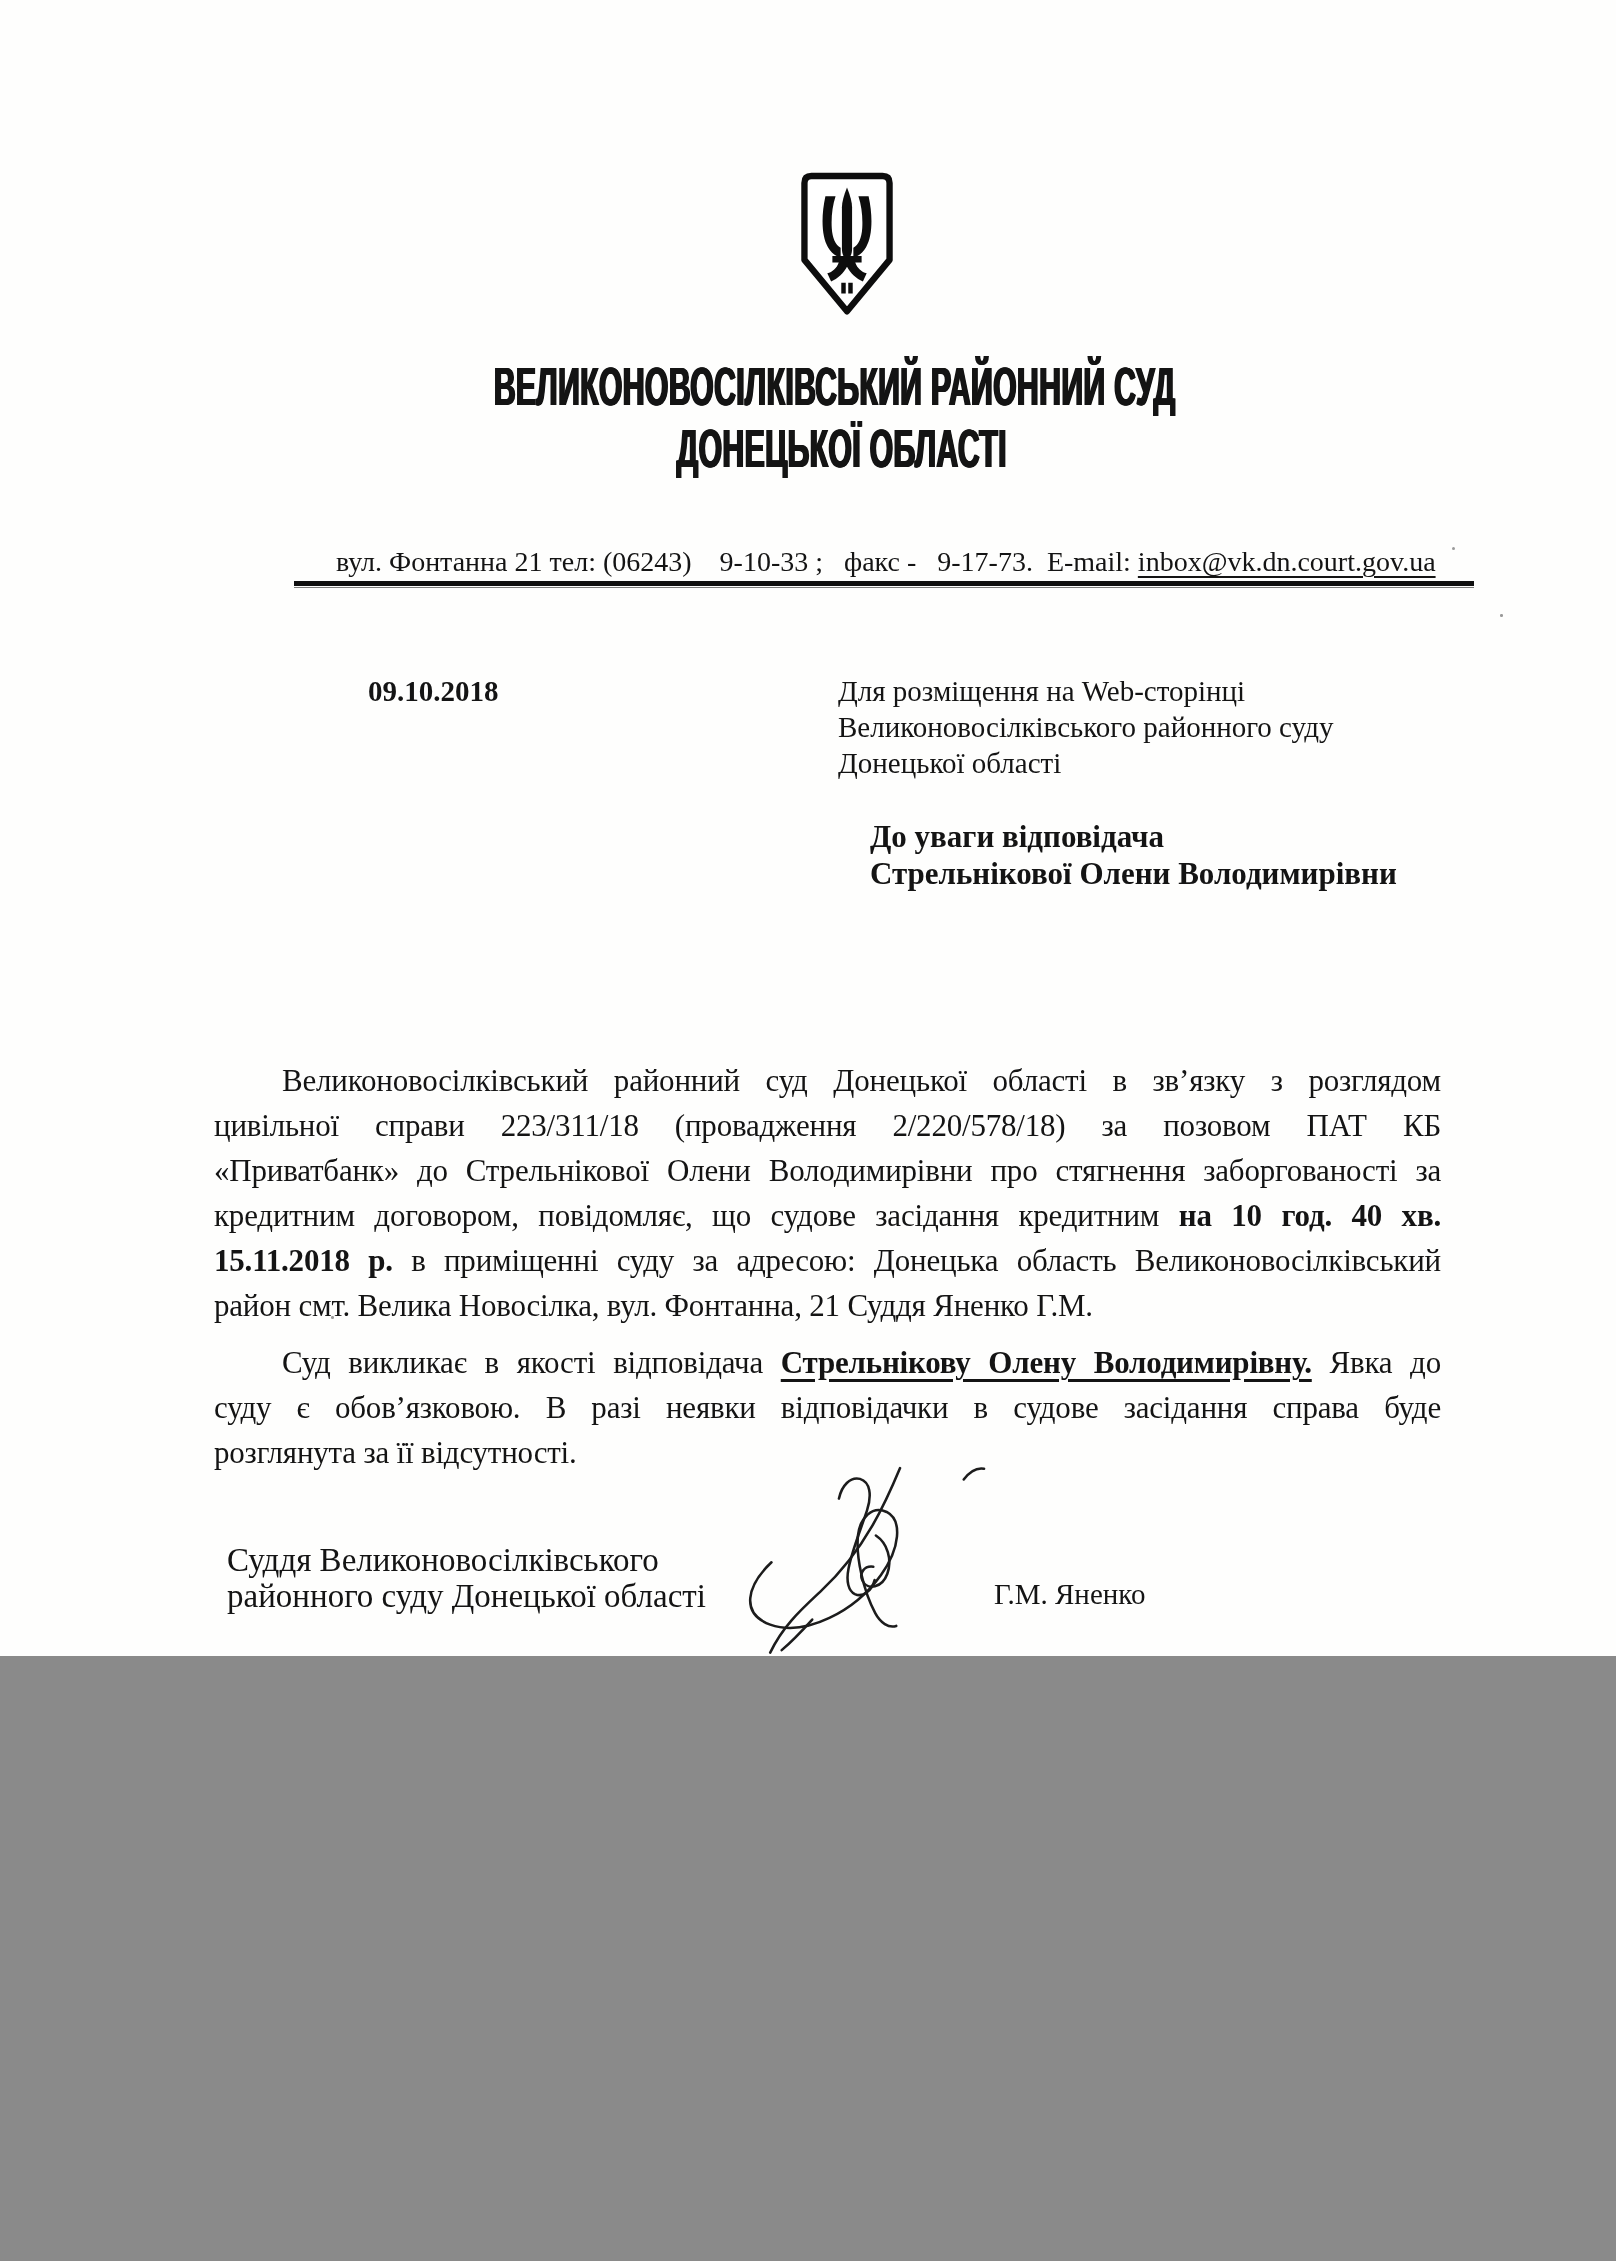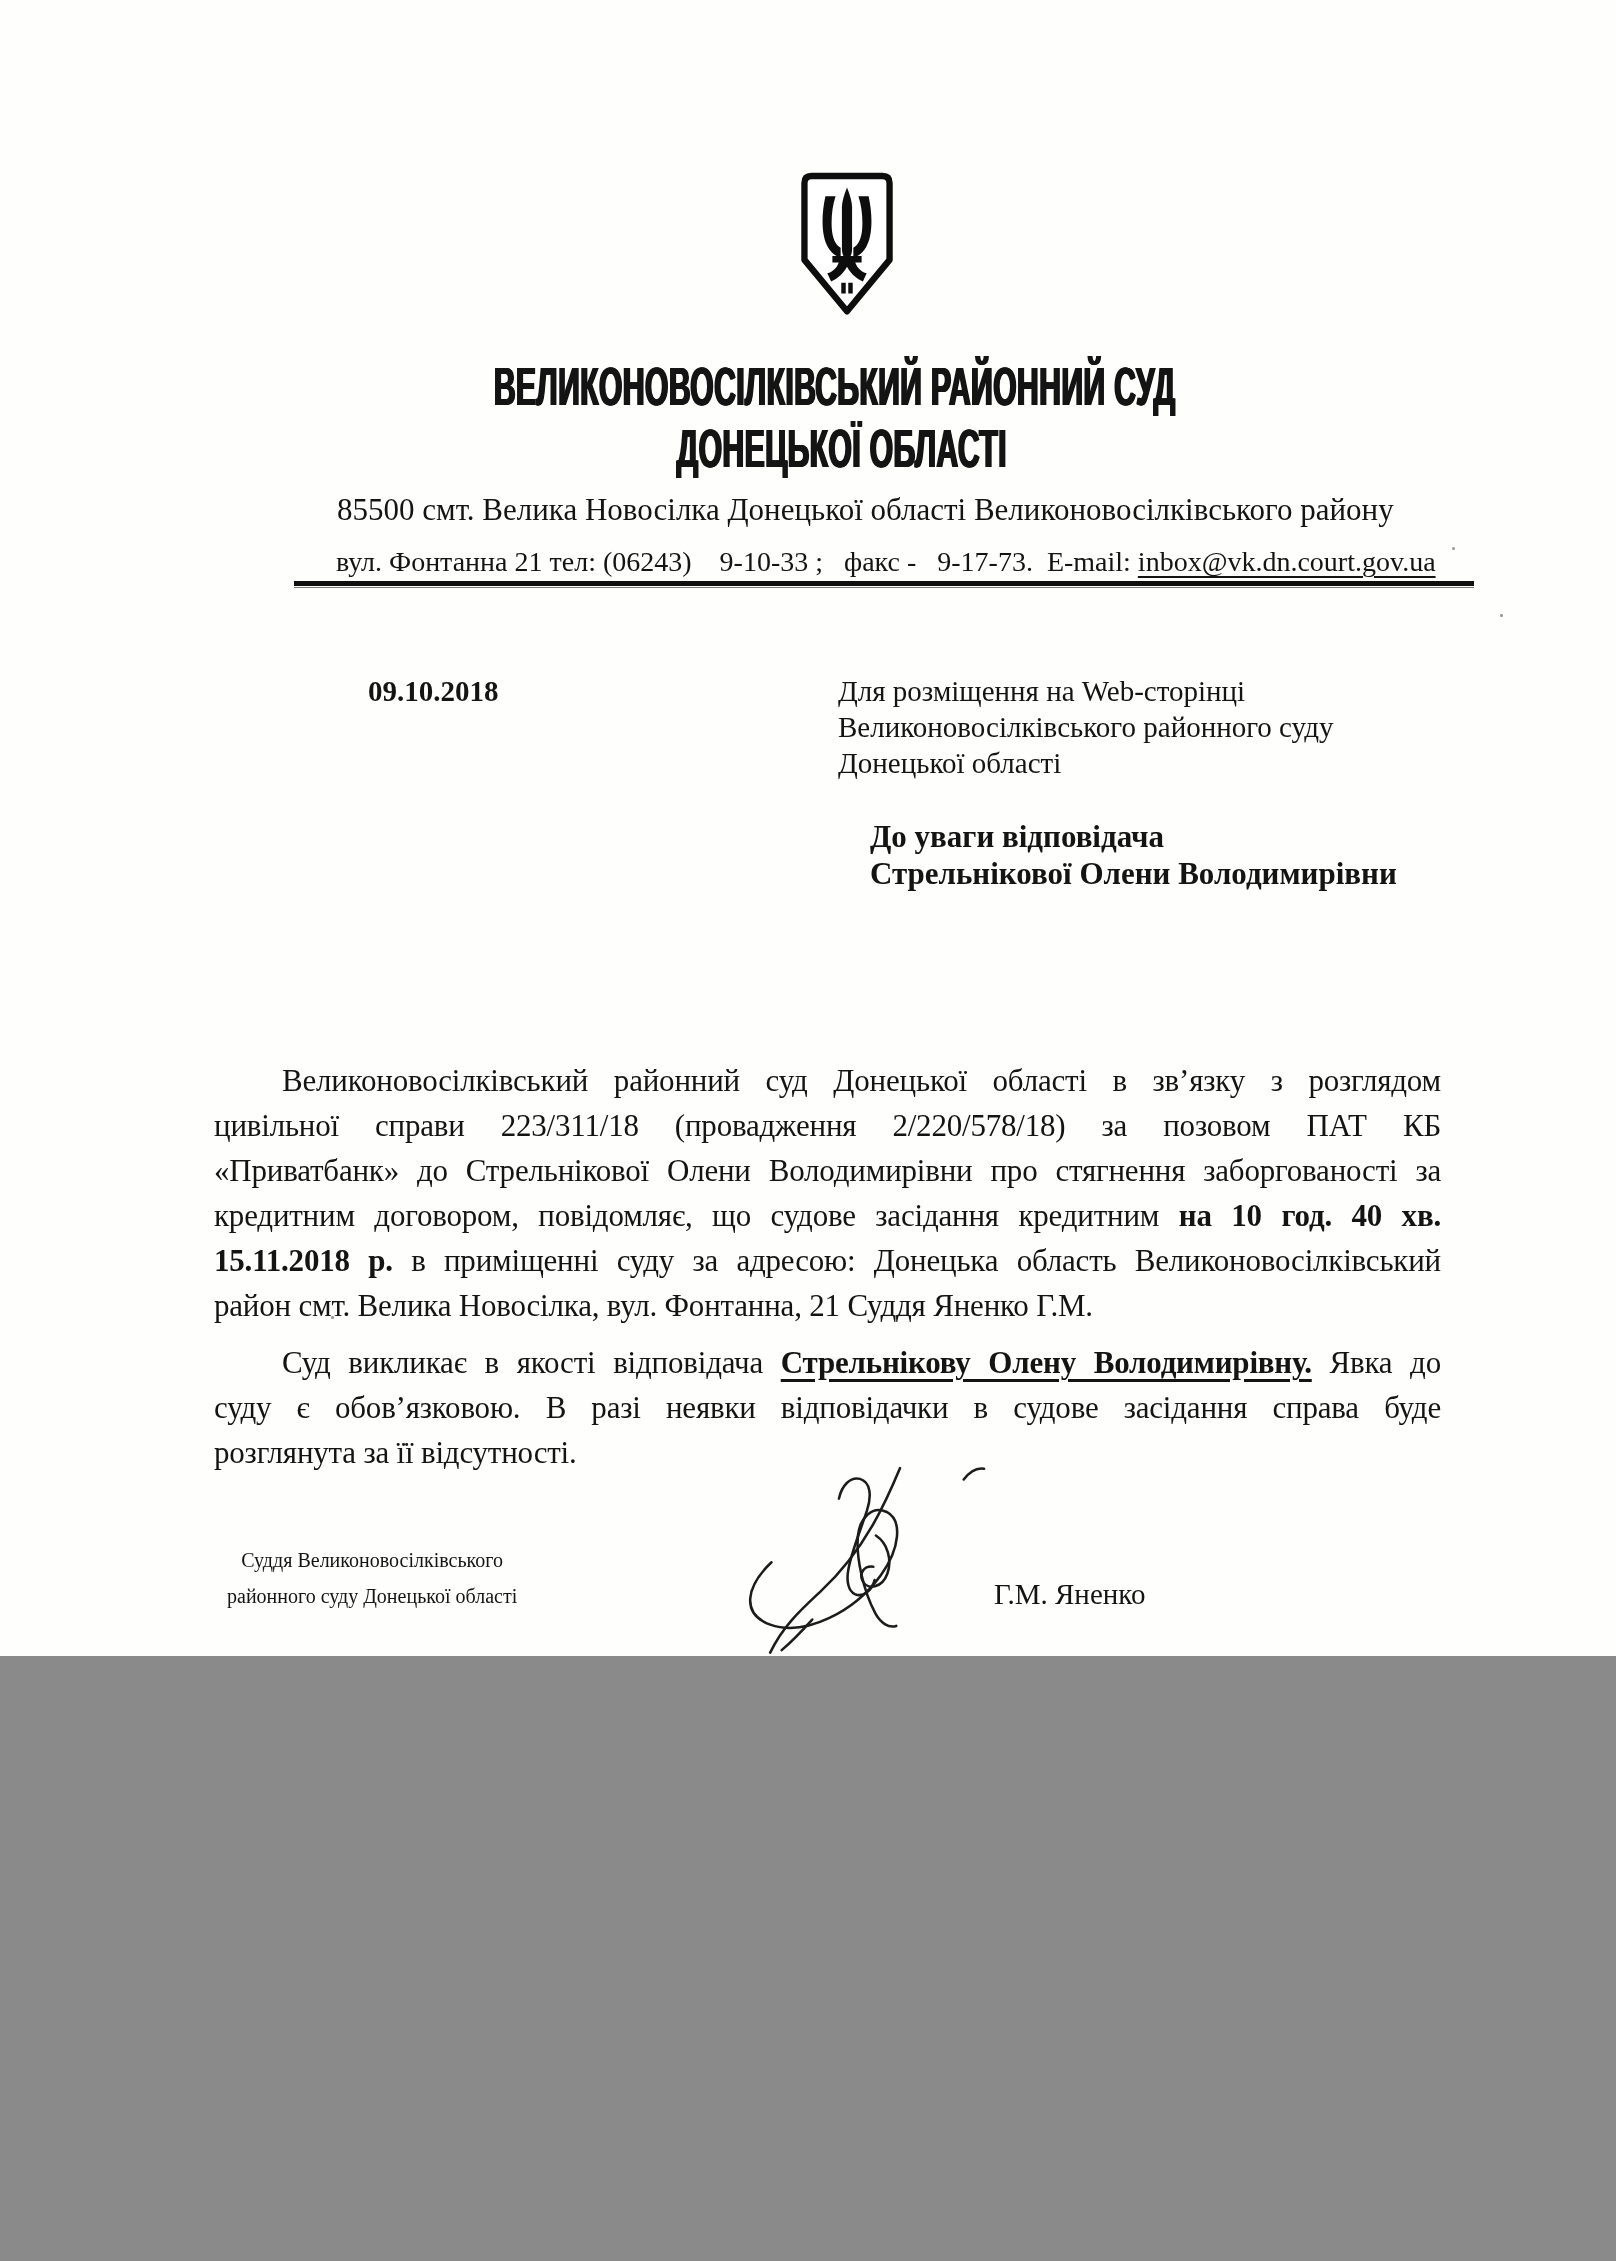--- a/index.html
+++ b/index.html
@@ -28,21 +28,21 @@
   .bodycol{width:1227px;font-size:31px;line-height:45px;letter-spacing:-0.2px;}
   .bline{text-align:justify;text-align-last:justify;}
   .bline.lastline{text-align-last:left;}
   .ind{text-indent:68px;margin-top:12px;}
   .bb{font-weight:700;}
   .uname{
     font-weight:700;text-decoration:underline;
     text-decoration-thickness:2.5px;text-underline-offset:5.7px;
   }
   
-  .sig{font-size:20px;line-height:36px;white-space:nowrap;text-align:center;}
+  .sig{font-size:33px;line-height:36px;white-space:nowrap;}
   .jname{font-size:29px;white-space:nowrap;}
   svg{display:block;}
   
   .speck{position:absolute;background:#9a9a9a;border-radius:50%;}
 </style>
 </head>
 <body>
 
 <div class="page">
 
@@ -57,21 +57,20 @@
     </svg>
   </div>
 
   <div class="hwrap" style="left:0;width:1670px;top:359px;">
     <span class="impact">ВЕЛИКОНОВОСІЛКІВСЬКИЙ РАЙОННИЙ СУД</span>
   </div>
   <div class="hwrap" style="left:0;width:1683px;top:421px;">
     <span class="impact">ДОНЕЦЬКОЇ ОБЛАСТІ</span>
   </div>
 
-  <div class="abs addr" style="left:337px;top:492px;">85500 смт. Велика Новосілка Донецької області Великоновосілківського району</div>
 
   <div class="abs contact" style="left:336px;top:546px;">
     <span>вул. Фонтанна 21 тел: (06243)&nbsp;&nbsp;&nbsp; 9-10-33 ;&nbsp;&nbsp; факс -&nbsp;&nbsp; 9-17-73.&nbsp; E-mail: </span><span class="email">inbox@vk.dn.court.gov.ua</span>
   </div>
 
   <div class="abs rule" style="left:294px;top:581px;width:1180px;height:4.5px;"></div>
   <div class="abs rule" style="left:294px;top:587px;width:1180px;height:1.3px;opacity:.55;"></div>
 
   <div class="abs date" style="left:368px;top:673px;">09.10.2018</div>
 

